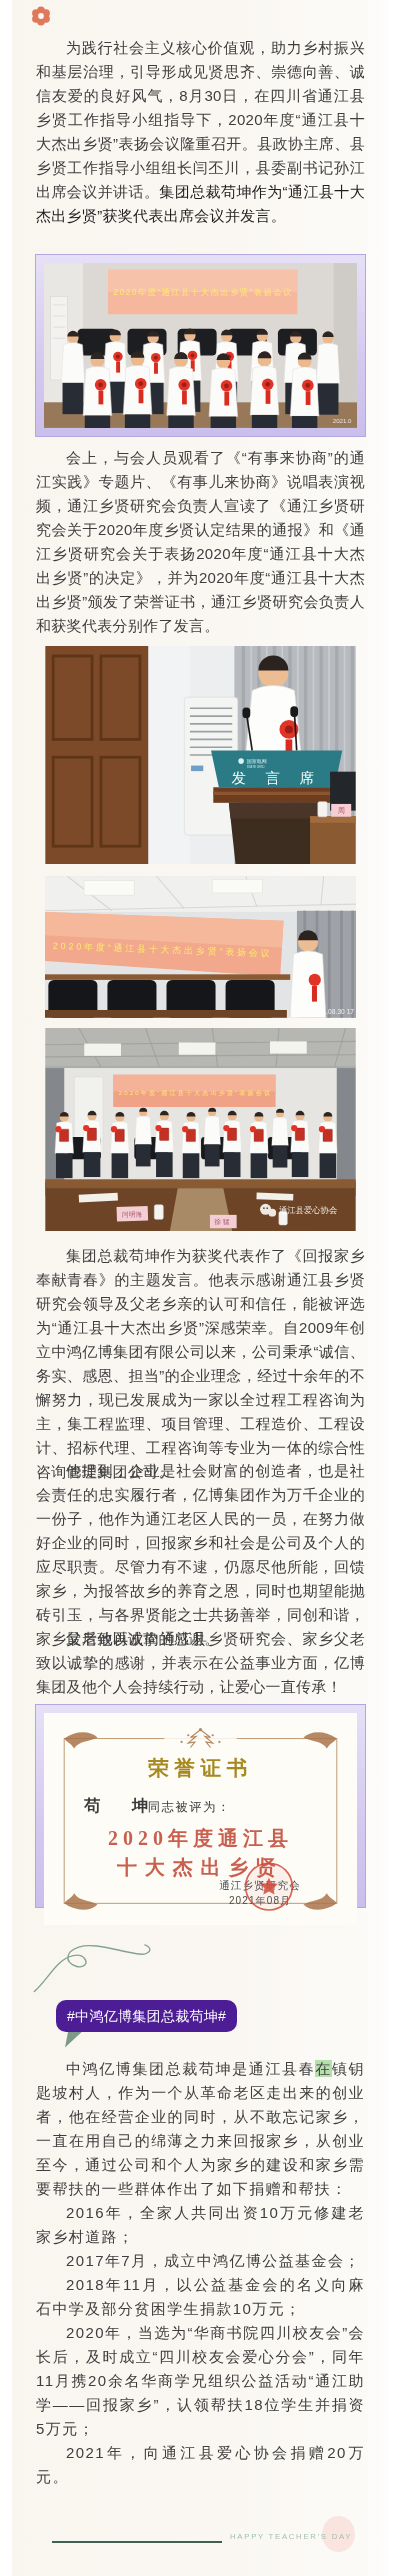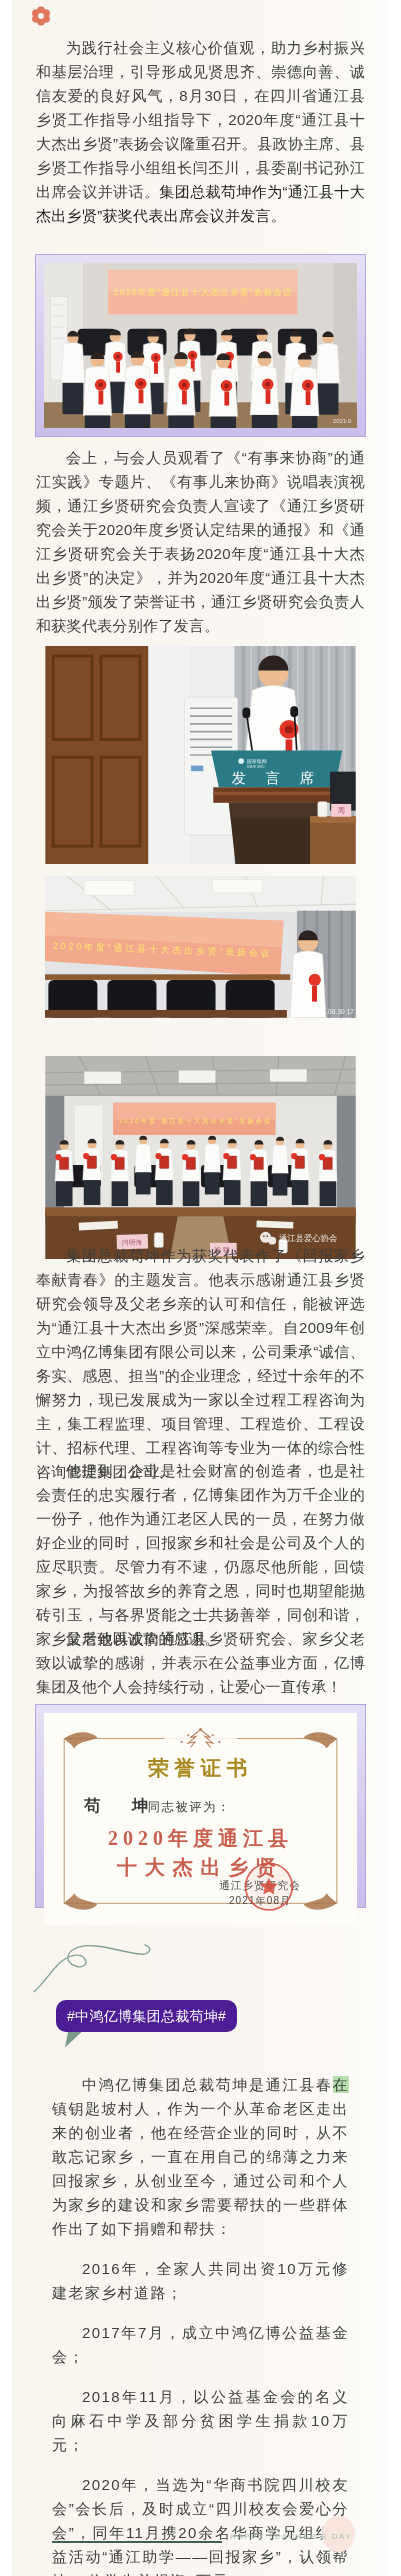--- a/index.html
+++ b/index.html
@@ -10,21 +10,21 @@
   }
   .panel{position:absolute;left:12.3px;top:0;width:377px;height:2576px;
     background:linear-gradient(90deg,#f9f6f0 0%,#faf7f2 55%,#fcfaf7 92%,#fefdfc 100%);}
   .para{position:absolute;left:36px;width:329px;margin:0;
     font-size:15px;line-height:24px;color:#3e3e3e;
     text-align:justify;letter-spacing:0.3px;text-indent:2em;}
   .para .bold{font-weight:normal;color:#1e1e1e;}
   .hl{background:#b5dfab;}
   .p6wrap{position:absolute;left:36px;top:2057px;width:329px;
     font-size:15px;line-height:24px;color:#3e3e3e;text-align:justify;letter-spacing:1.4px;}
-  .p6wrap p{margin:16px;text-indent:2em;}
+  .p6wrap p{margin:0;text-indent:2em;}
   .frame{position:absolute;left:35px;width:331px;box-sizing:border-box;
     border:0.6px solid #b3a7e0;padding:8.4px;
     background:linear-gradient(180deg,#e6e0f7 0%,#d3c9ef 60%,#cabfec 100%);}
   .frame .inner{background:#fff;font-size:0;line-height:0;}
   .photo{position:absolute;left:45px;font-size:0;line-height:0;}
   .bubble{position:absolute;left:56px;top:2000px;z-index:2;
     background:#4c1d95;color:#ffffff;font-size:14px;line-height:20px;
     letter-spacing:0.3px;padding:6.1px 11px;border-radius:10px;white-space:nowrap;}
   .bubble-tail{position:absolute;left:65px;top:2032px;width:16.7px;height:15.6px;
     background:#7d9a86;clip-path:polygon(0 100%,18% 0,100% 0);}
@@ -235,21 +235,21 @@
       <rect x="6" y="186" width="88" height="68" rx="10"></rect>
         <rect x="112" y="186" width="88" height="68" rx="10"></rect>
       <rect x="218" y="186" width="88" height="68" rx="10"></rect>
         <rect x="324" y="186" width="88" height="68" rx="10"></rect>
     </g>
     <rect x="0" y="240" width="434" height="14" fill="#6e4426"></rect>
     <text x="478" y="248" font-size="12" fill="#ffffff" opacity=".85">2021.08.30 17</text>
   </svg>
 </div>
 
-<div class="photo" style="top:1056px">
+<div class="photo" style="top:1028px">
   <svg width="311" height="203" viewBox="0 0 558 365">
     <rect width="558" height="365" fill="#e6e5e2"></rect>
     <rect width="558" height="72" fill="#b6b6b3"></rect>
     <g stroke="#a2a29f" stroke-width="2">
       <line x1="0" y1="70" x2="558" y2="70"></line>
         <line x1="60" y1="0" x2="100" y2="70"></line>
         <line x1="180" y1="0" x2="205" y2="70"></line>
       <line x1="300" y1="0" x2="310" y2="70"></line>
         <line x1="420" y1="0" x2="415" y2="70"></line>
         <line x1="540" y1="0" x2="520" y2="70"></line>

